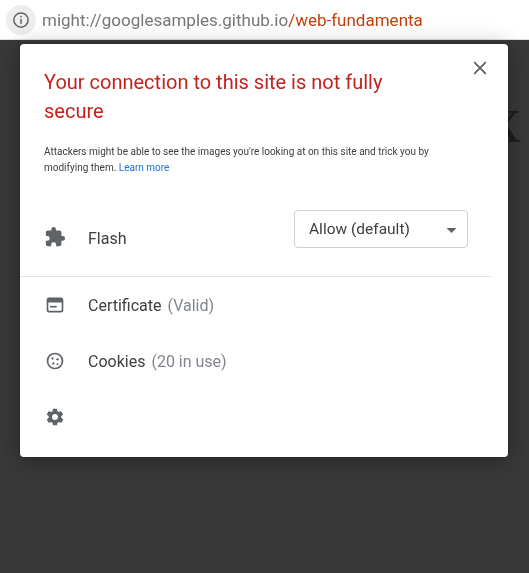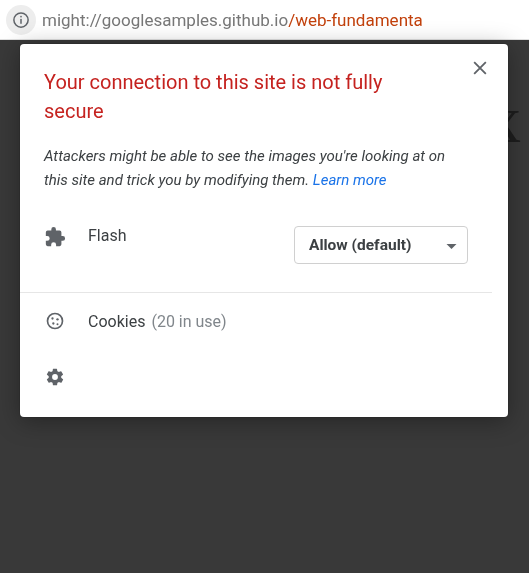--- a/index.html
+++ b/index.html
@@ -75,32 +75,31 @@
   }
   .close-x svg { width: 20px; height: 20px; }
   .heading {
     color: #c5221f;
     font-size: 20px;
     line-height: 1.45;
     padding-right: 30px;
     margin-bottom: 18px;
   }
   .desc {
-    font-size: 15px;
+    font-size: 10px;
     color: #3c4043;
     line-height: 1.6;
-    font-style: italic;
   }
   .learn-more {
     color: #1a73e8;
     cursor: pointer;
   }
   .perm-row {
     display: flex;
-    align-items: flex-start;
+    align-items: flex-end;
     margin-top: 34px;
     margin-bottom: 28px;
   }
   .row-icon {
     width: 22px;
     height: 22px;
     display: flex;
     align-items: center;
     justify-content: center;
     color: #5f6368;
@@ -117,21 +116,20 @@
     border-radius: 4px;
     height: 38px;
     min-width: 174px;
     display: flex;
     align-items: center;
     padding: 0 10px 0 14px;
     font-size: 15.5px;
     color: #3c4043;
     cursor: pointer;
     justify-content: space-between;
-    font-weight: bold;
   }
   .dropdown .caret {
     margin-left: 12px;
   }
   hr.sep {
     border: none;
     border-top: 1px solid #e6e6e6;
     margin: 0 -24px;
   }
   .info-row {
@@ -192,20 +190,32 @@
       <span class="caret">
         <svg width="11" height="6" viewBox="0 0 10 6">
             <path d="M0 0 L5 5 L10 0 Z" fill="#5f6368"></path>
           </svg>
       </span>
     </div>
   </div>
 
   <hr class="sep">
 
+  <div class="info-row">
+    <div class="row-icon">
+      <svg viewBox="0 0 24 24" width="20" height="20">
+          <rect x="3" y="4" width="18" height="16" rx="2" fill="none" stroke="#5f6368" stroke-width="2"></rect>
+          <rect x="3" y="4" width="18" height="5" fill="#5f6368"></rect>
+          <rect x="6" y="13" width="8" height="2" fill="#5f6368"></rect>
+        </svg>
+    </div>
+    <div class="row-label">
+      <span>Certificate</span><span class="sub-gray">(Valid)</span>
+    </div>
+  </div>
 
   <div class="info-row">
     <div class="row-icon">
       <svg viewBox="0 0 24 24" width="20" height="20">
           <circle cx="12" cy="12" r="9" fill="none" stroke="#5f6368" stroke-width="2"></circle>
           <circle cx="9" cy="9" r="1.4" fill="#5f6368"></circle>
           <circle cx="15" cy="10" r="1.4" fill="#5f6368"></circle>
           <circle cx="10" cy="15" r="1.4" fill="#5f6368"></circle>
           <circle cx="15" cy="16" r="1.2" fill="#5f6368"></circle>
         </svg>

